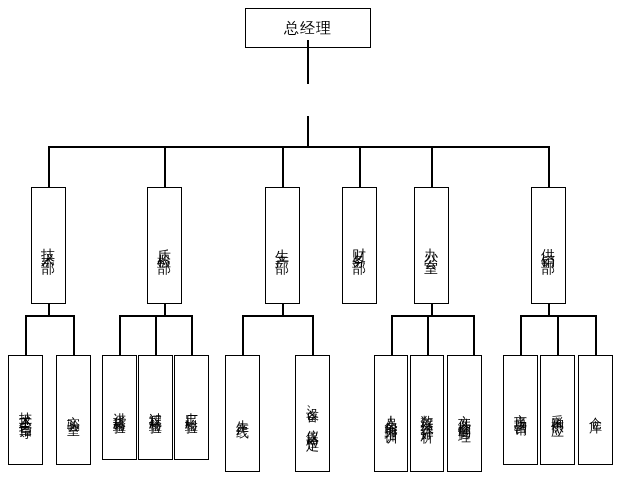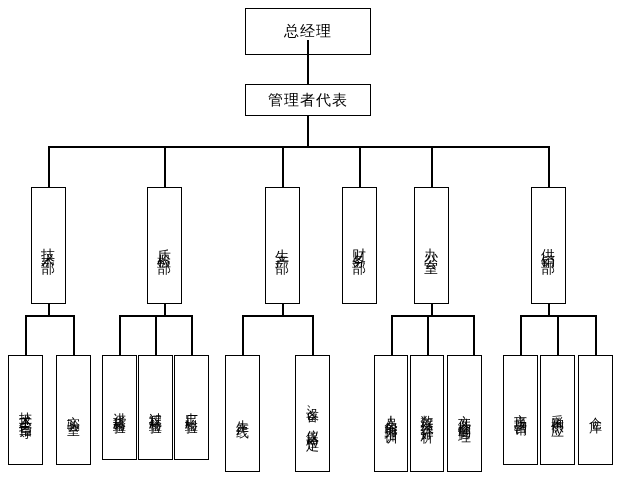--- a/index.html
+++ b/index.html
@@ -59,29 +59,26 @@
     background: #000000;
   }
   .line.h { height: 1.6px; }
   .line.v { width: 1.6px; }
 </style>
 </head>
 <body>
 
 <div id="chart-root">
 
-  <div class="node horiz" style="left:245px; top:8px; width:126px; height:47px;">
+  <div class="node horiz" style="left:245px; top:8px; width:126px; height:40px;">
     <span>总经理</span>
   </div>
 
   <div class="line v" style="left:307px; top:40px; height:44px;"></div>
 
-  <div class="node horiz" style="left:245px; top:84px; width:126px; height:32px;">
-    <span>管理者代表</span>
-  </div>
 
   <div class="line v" style="left:307px; top:116px; height:30px;"></div>
 
   <div class="line h" style="left:48px; top:146px; width:500px;"></div>
 
   <div class="line v" style="left:48px; top:146px; height:41px;"></div>
   <div class="line v" style="left:164px; top:146px; height:41px;"></div>
   <div class="line v" style="left:282px; top:146px; height:41px;"></div>
   <div class="line v" style="left:359px; top:146px; height:41px;"></div>
   <div class="line v" style="left:431px; top:146px; height:41px;"></div>

